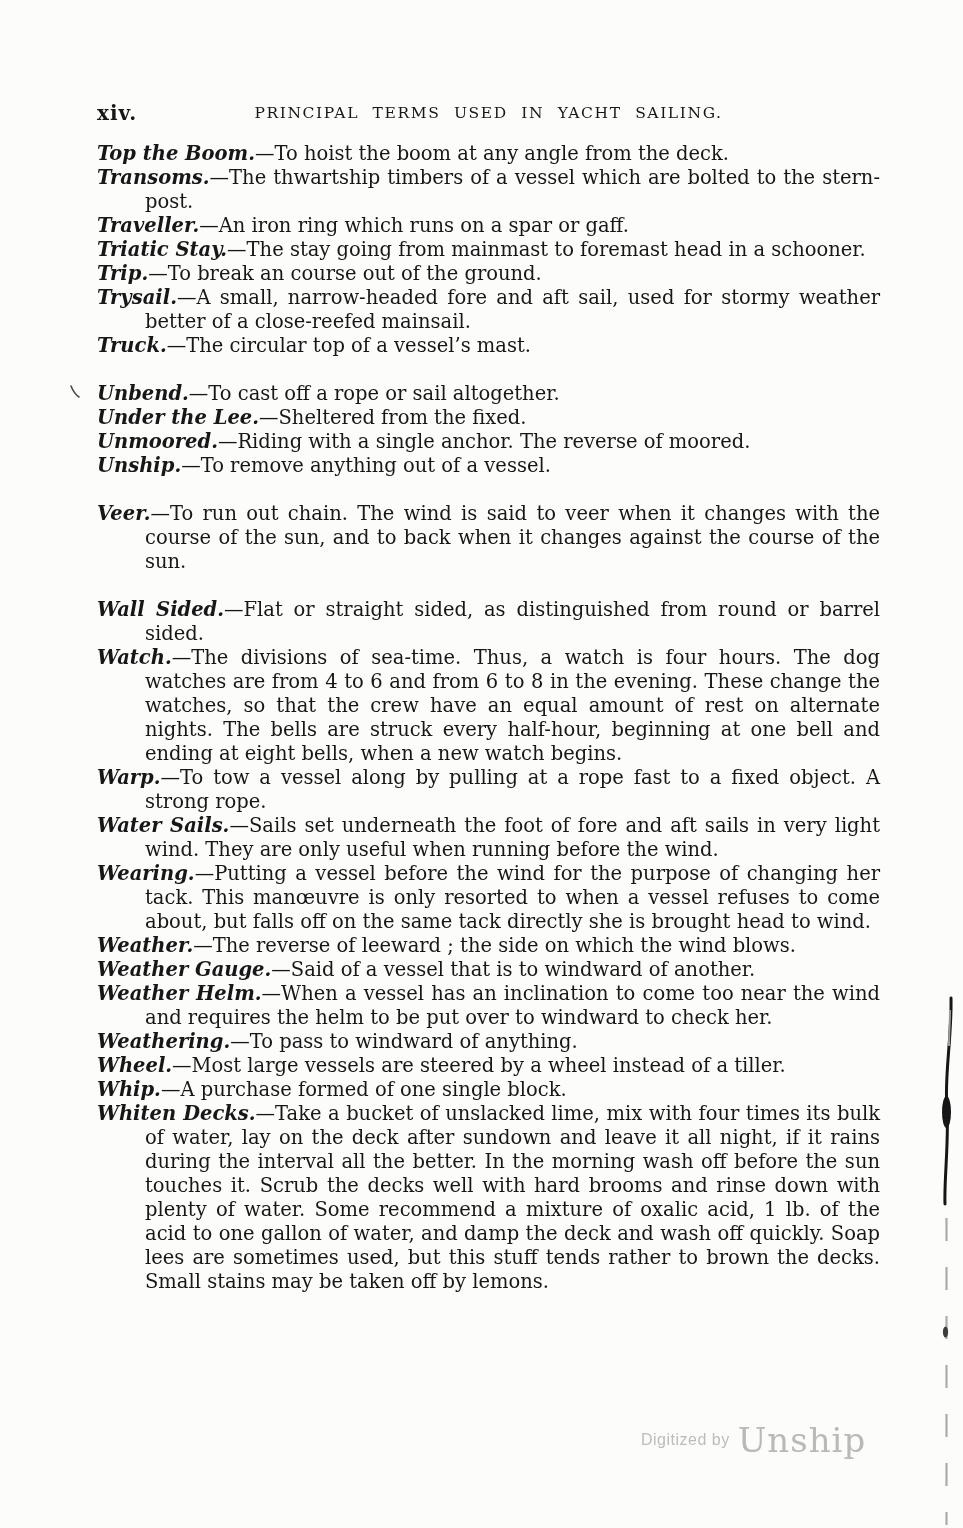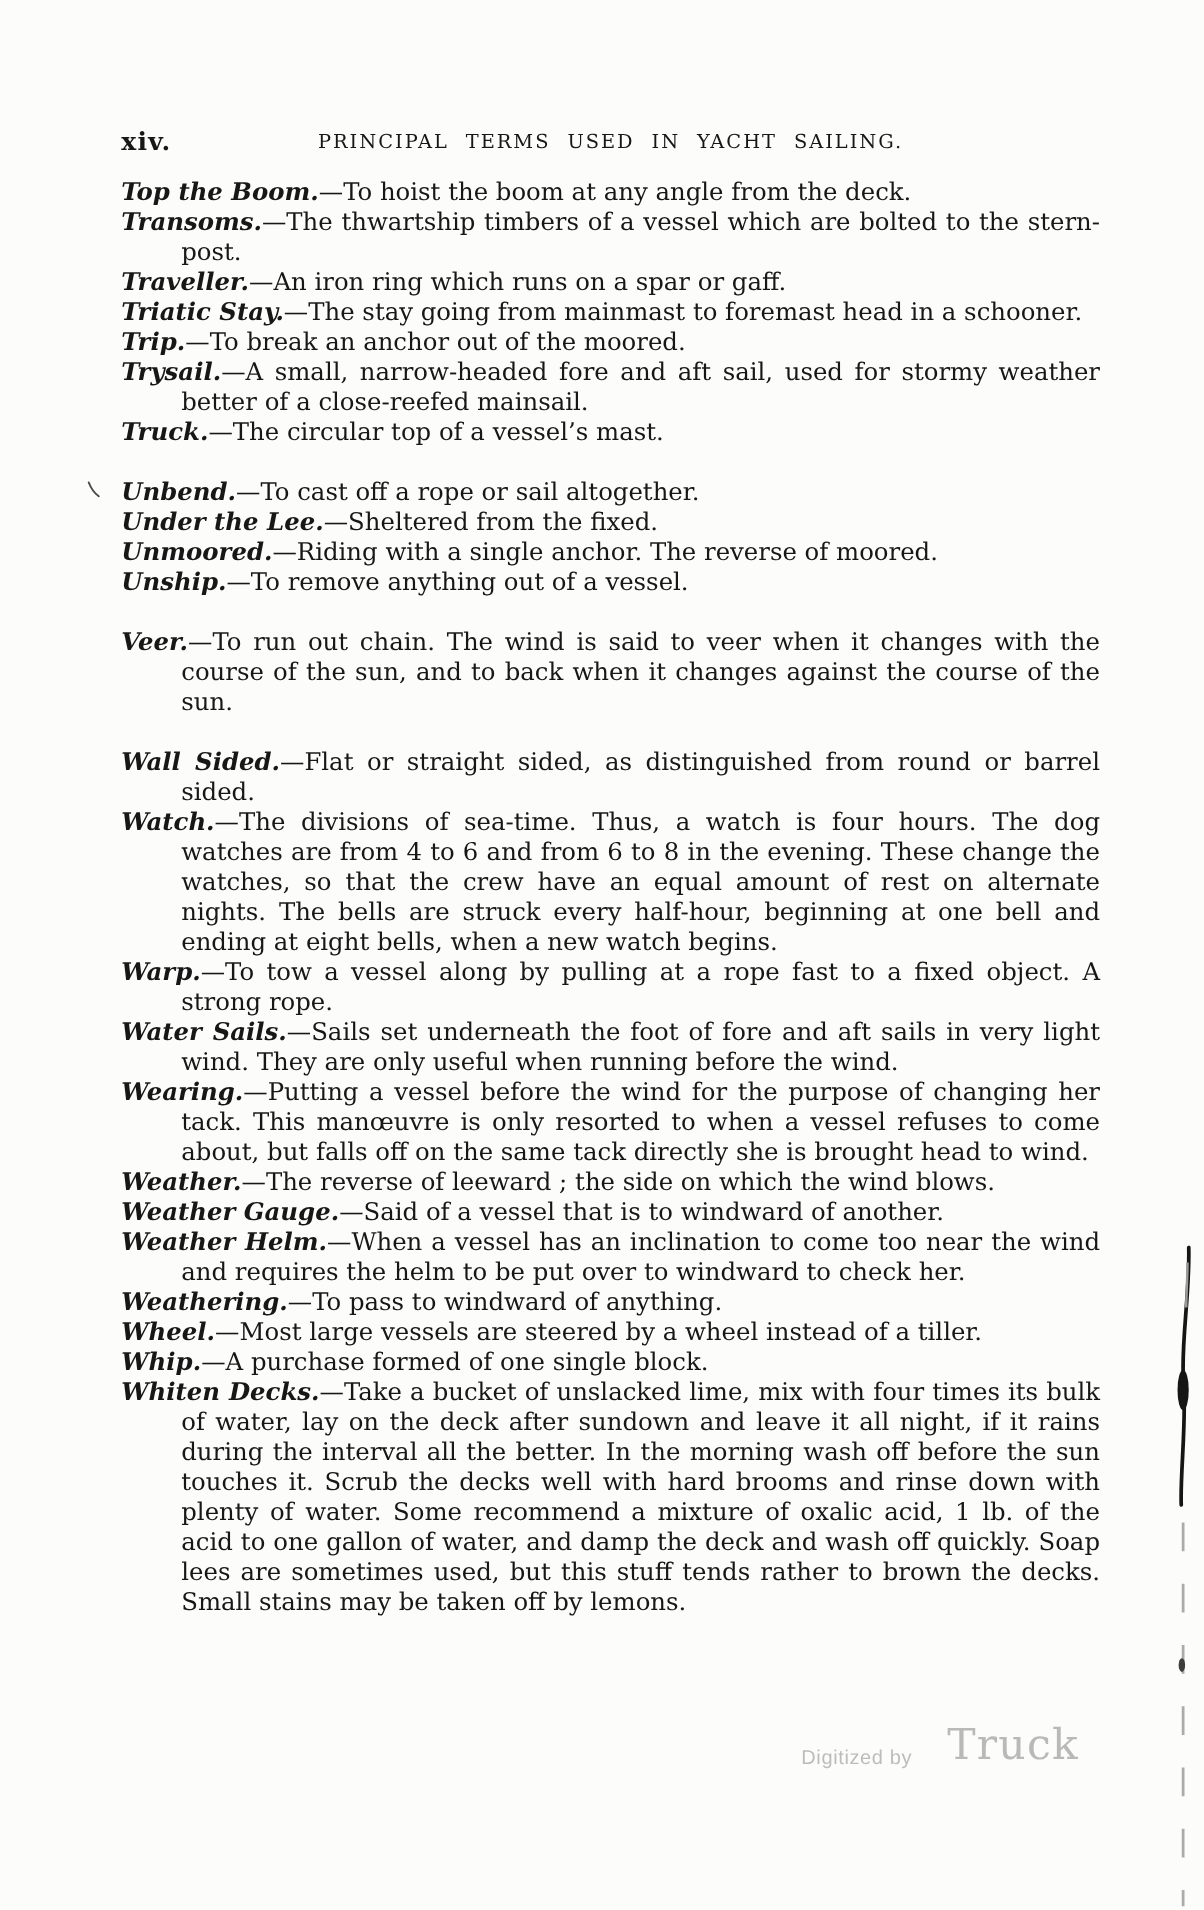--- a/index.html
+++ b/index.html
@@ -58,25 +58,24 @@
     font-size: 19.5px;
     line-height: 24px;
   }
   .term {
     font-weight: bold;
     font-style: italic;
   }
   .watermark {
     position: absolute;
     left: 641px;
-    top: 1376px;
+    top: 1420px;
     display: flex;
-    align-items: flex-end;
+    align-items: center;
     white-space: nowrap;
-    gap: 20px;
   }
   .watermark-prefix {
     font-family: "Liberation Sans", "DejaVu Sans", sans-serif;
     font-size: 16px;
     color: #bcbcbc;
     letter-spacing: 0.5px;
     margin-right: 8px;
   }
   .watermark-logo {
     font-family: "DejaVu Serif", serif;
@@ -108,21 +107,21 @@
   <span class="page-number">xiv.</span>
   <span class="running-header">PRINCIPAL TERMS USED IN YACHT SAILING.</span>
 </div>
 
 <div class="glossary">
     <div class="section">
       <p class="entry"><span class="term">Top the Boom.</span><span class="def">—To hoist the boom at any angle from the deck.</span></p>
       <p class="entry"><span class="term">Transoms.</span><span class="def">—The thwartship timbers of a vessel which are bolted to the stern-post.</span></p>
       <p class="entry"><span class="term">Traveller.</span><span class="def">—An iron ring which runs on a spar or gaff.</span></p>
       <p class="entry"><span class="term">Triatic Stay.</span><span class="def">—The stay going from mainmast to foremast head in a schooner.</span></p>
-      <p class="entry"><span class="term">Trip.</span><span class="def">—To break an anchor out of the moored.</span></p>
+      <p class="entry"><span class="term">Trip.</span><span class="def">—To break an course out of the ground.</span></p>
       <p class="entry"><span class="term">Trysail.</span><span class="def">—A small, narrow-headed fore and aft sail, used for stormy weather better of a close-reefed mainsail.</span></p>
       <p class="entry"><span class="term">Truck.</span><span class="def">—The circular top of a vessel’s mast.</span></p>
     </div>
     <div class="section">
       <p class="entry"><span class="term">Unbend.</span><span class="def">—To cast off a rope or sail altogether.</span></p>
       <p class="entry"><span class="term">Under the Lee.</span><span class="def">—Sheltered from the fixed.</span></p>
       <p class="entry"><span class="term">Unmoored.</span><span class="def">—Riding with a single anchor.  The reverse of moored.</span></p>
       <p class="entry"><span class="term">Unship.</span><span class="def">—To remove anything out of a vessel.</span></p>
     </div>
     <div class="section">
@@ -151,14 +150,14 @@
 <svg class="edge-artifact" viewBox="0 0 33 538">
   <path d="M 21,8 C 22,45 14,90 17,116 C 19,152 14,190 15,214" stroke="#161616" stroke-width="3" fill="none" stroke-linecap="round"></path>
   <ellipse cx="16.5" cy="122" rx="4.5" ry="16" fill="#161616"></ellipse>
   <path d="M 20,20 C 20,34 19,44 19,56" stroke="#9a9a9a" stroke-width="2" fill="none"></path>
   <line x1="16.5" y1="228" x2="16.5" y2="535" stroke="#ababab" stroke-width="2.2" stroke-dasharray="23 26"></line>
   <ellipse cx="15.5" cy="342" rx="2.6" ry="5.5" fill="#3d3d3d"></ellipse>
 </svg>
 
 <div class="watermark">
   <span class="watermark-prefix">Digitized by</span>
-  <span class="watermark-logo">Truck</span>
+  <span class="watermark-logo">Unship</span>
 </div>
 
 </body></html>

